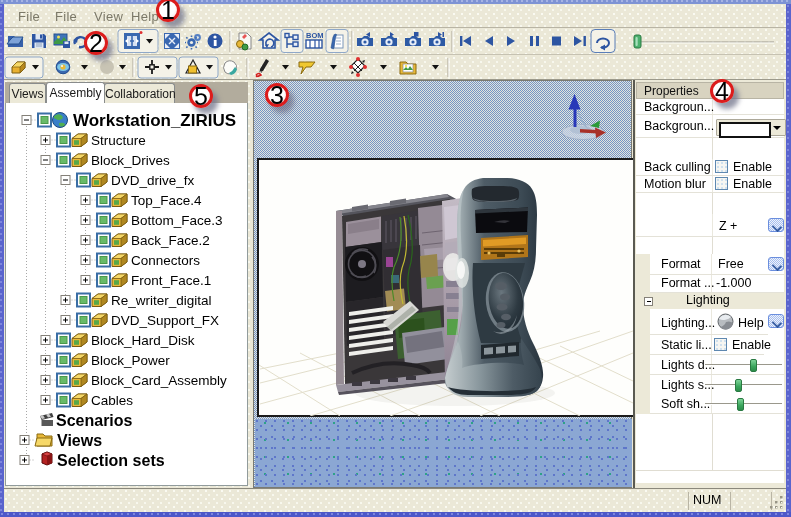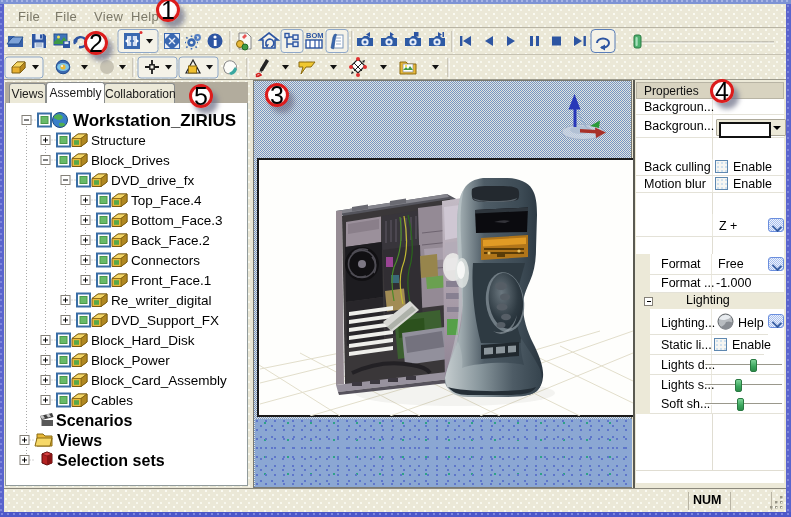--- a/index.html
+++ b/index.html
@@ -63,21 +63,21 @@
 .cbtn { position:absolute; left:80px; width:70px; height:17px; background:#ece9d8; border:1px solid #aca899; border-radius:1px; }
 .cbtn:before { content:""; position:absolute; left:2px; top:1.5px; width:48px; height:12px; background:#fff; border:2px solid #111; }
 .cbtn:after { content:""; position:absolute; right:4px; top:6px; width:0; height:0; border-left:4px solid transparent; border-right:4px solid transparent; border-top:4.5px solid #000; }
 .gbox { position:absolute; left:8px; top:3.5px; width:9px; height:9px; background:#fff; border:1px solid #848078; }
 .gbox:after { content:""; position:absolute; left:1.5px; top:3px; width:4px; height:1px; background:#000; }
 .gstrip { position:absolute; left:1px; width:14px; background:#ece9d8; }
 .slider { position:absolute; height:13px; }
 .slider .track { position:absolute; left:0; right:0; top:5px; height:2px; background:#9a988c; border-bottom:1px solid #fff; }
 .slider .thumb { position:absolute; top:0; width:7px; height:13px; border-radius:2px; background:linear-gradient(180deg,#7ed498 0%, #3aa55c 60%, #2c8c4a 100%); border:1px solid #2a7a42; }
 
-#statusbar { left:4px; top:488px; width:782px; height:24px; border-top:1px solid #8a887c;font-weight:bold; }
+#statusbar { left:4px; top:488px; width:782px; height:24px; border-top:1px solid #8a887c; }
 #statusbar .cell { position:absolute; top:3px; bottom:2px; border-left:1px solid #b9b5a5; }
 
 .balloon { position:absolute; width:24px; height:24px; border-radius:50%; border:3.5px solid #dc1c1c;
   background:radial-gradient(circle at 40% 35%, #ffffff 55%, #f3e2e0 85%, #eccfcc 100%);
   box-shadow:5px 6px 5px rgba(115,118,140,0.75);
   display:flex; align-items:center; justify-content:center; font-size:25px; color:#000; font-weight:400; z-index:50; }
 </style>
 </head>
 <body>
 

